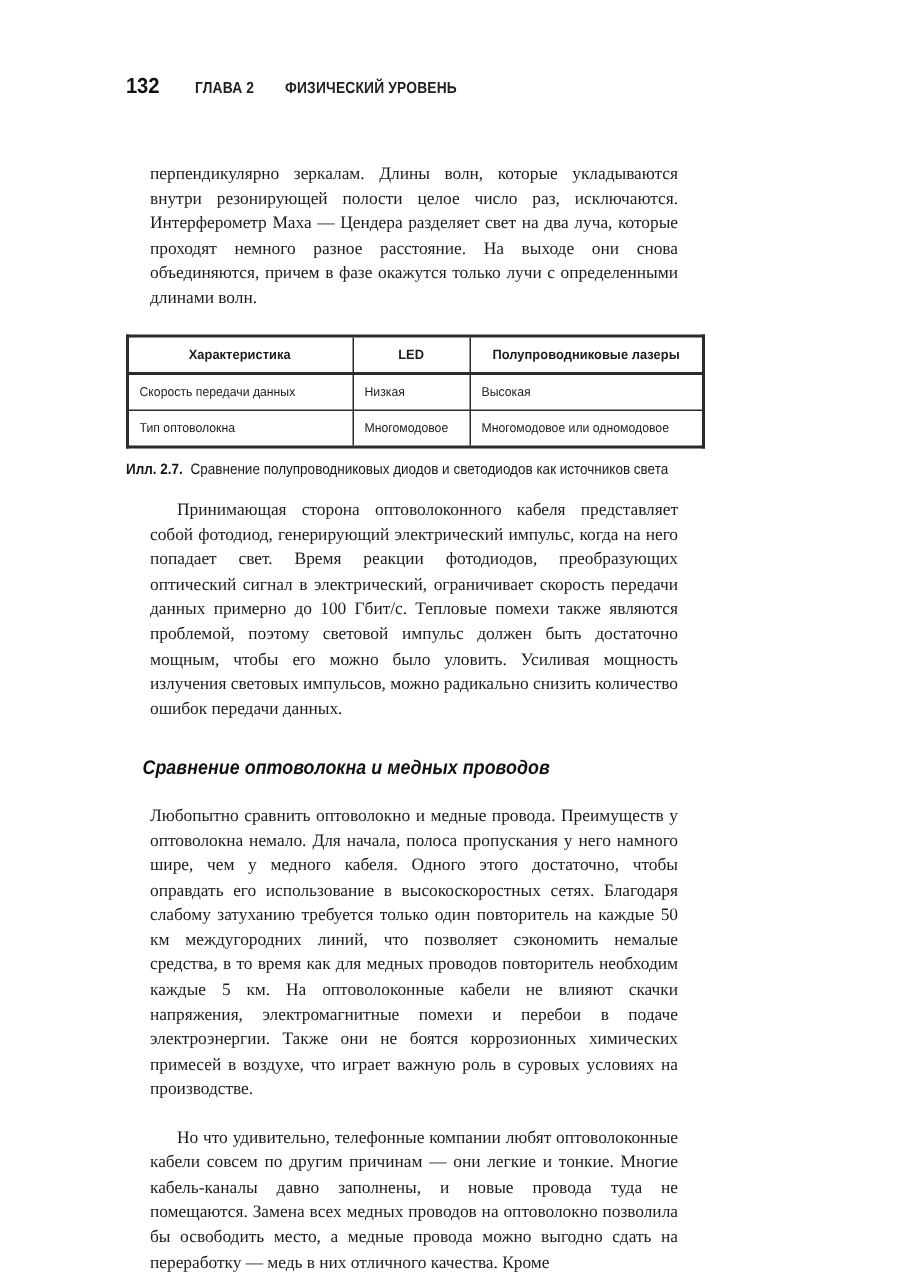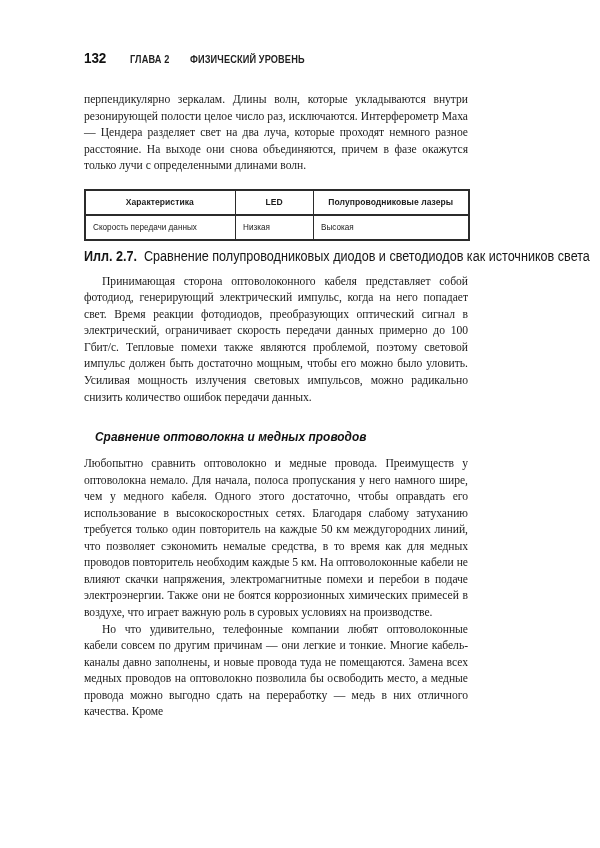--- a/index.html
+++ b/index.html
@@ -67,21 +67,21 @@
 
   
   .content {
     position: absolute;
     left: 72px;
     top: 92px;
     width: 384px;
   }
 
   p.body {
-    margin: 0;
+    margin: 16px;
     font-size: 11.6px;
     line-height: 16.55px;
     text-align: justify;
     text-justify: inter-word;
     hyphens: manual;
     color: #1b1b1b;
     letter-spacing: -0.02px;
   }
   p.body.indent { text-indent: 18px; }
   p.body.gap-top { margin-top: 12px; }
@@ -131,21 +131,21 @@
   .figtable tr.head th:last-child { border-right-width: 2px; border-radius: 12px; }
   .figtable tbody tr td:first-child { border-left-width: 2px; }
   .figtable tbody tr td:last-child { border-right-width: 2px; }
   .figtable tbody tr:last-child td { border-bottom-width: 2px; }
   .figtable tr.head th { border-bottom-width: 2px; }
 
   
   .caption {
     margin-top: 9px;
     font-family: "Liberation Sans", "DejaVu Sans", sans-serif;
-    font-size: 14px;
+    font-size: 10px;
     line-height: 12px;
     color: #161616;
     white-space: nowrap;
   }
   .caption .lbl {
     font-weight: bold;
     display: inline-block;
     transform: scaleX(0.9);
     transform-origin: left center;
   }
@@ -204,20 +204,25 @@
           <th><span>LED</span></th>
           <th><span>Полупроводниковые лазеры</span></th>
         </tr>
       </thead>
       <tbody>
         <tr>
           <td><span>Скорость передачи данных</span></td>
           <td><span>Низкая</span></td>
           <td><span>Высокая</span></td>
         </tr>
+        <tr>
+          <td><span>Тип оптоволокна</span></td>
+          <td><span>Многомодовое</span></td>
+          <td><span>Многомодовое или одномодовое</span></td>
+        </tr>
       </tbody>
     </table>
 
     <div class="caption">
       <span class="lbl">Илл. 2.7.</span><span class="txt">Сравнение полупроводниковых диодов и светодиодов как источников света</span>
     </div>
 
     <p class="body indent gap-top">Принимающая сторона оптоволоконного кабеля представляет собой фотодиод, генерирующий электрический импульс, когда на него попадает свет. Время реакции фотодиодов, преобразующих оптический сигнал в электрический, ограничивает скорость передачи данных примерно до 100 Гбит/с. Тепловые помехи также являются проблемой, поэтому световой импульс должен быть достаточно мощным, чтобы его можно было уловить. Усиливая мощность излучения световых импульсов, можно радикально снизить количество ошибок передачи данных.</p>
 
     <h2 class="section"><span>Сравнение оптоволокна и медных проводов</span></h2>

